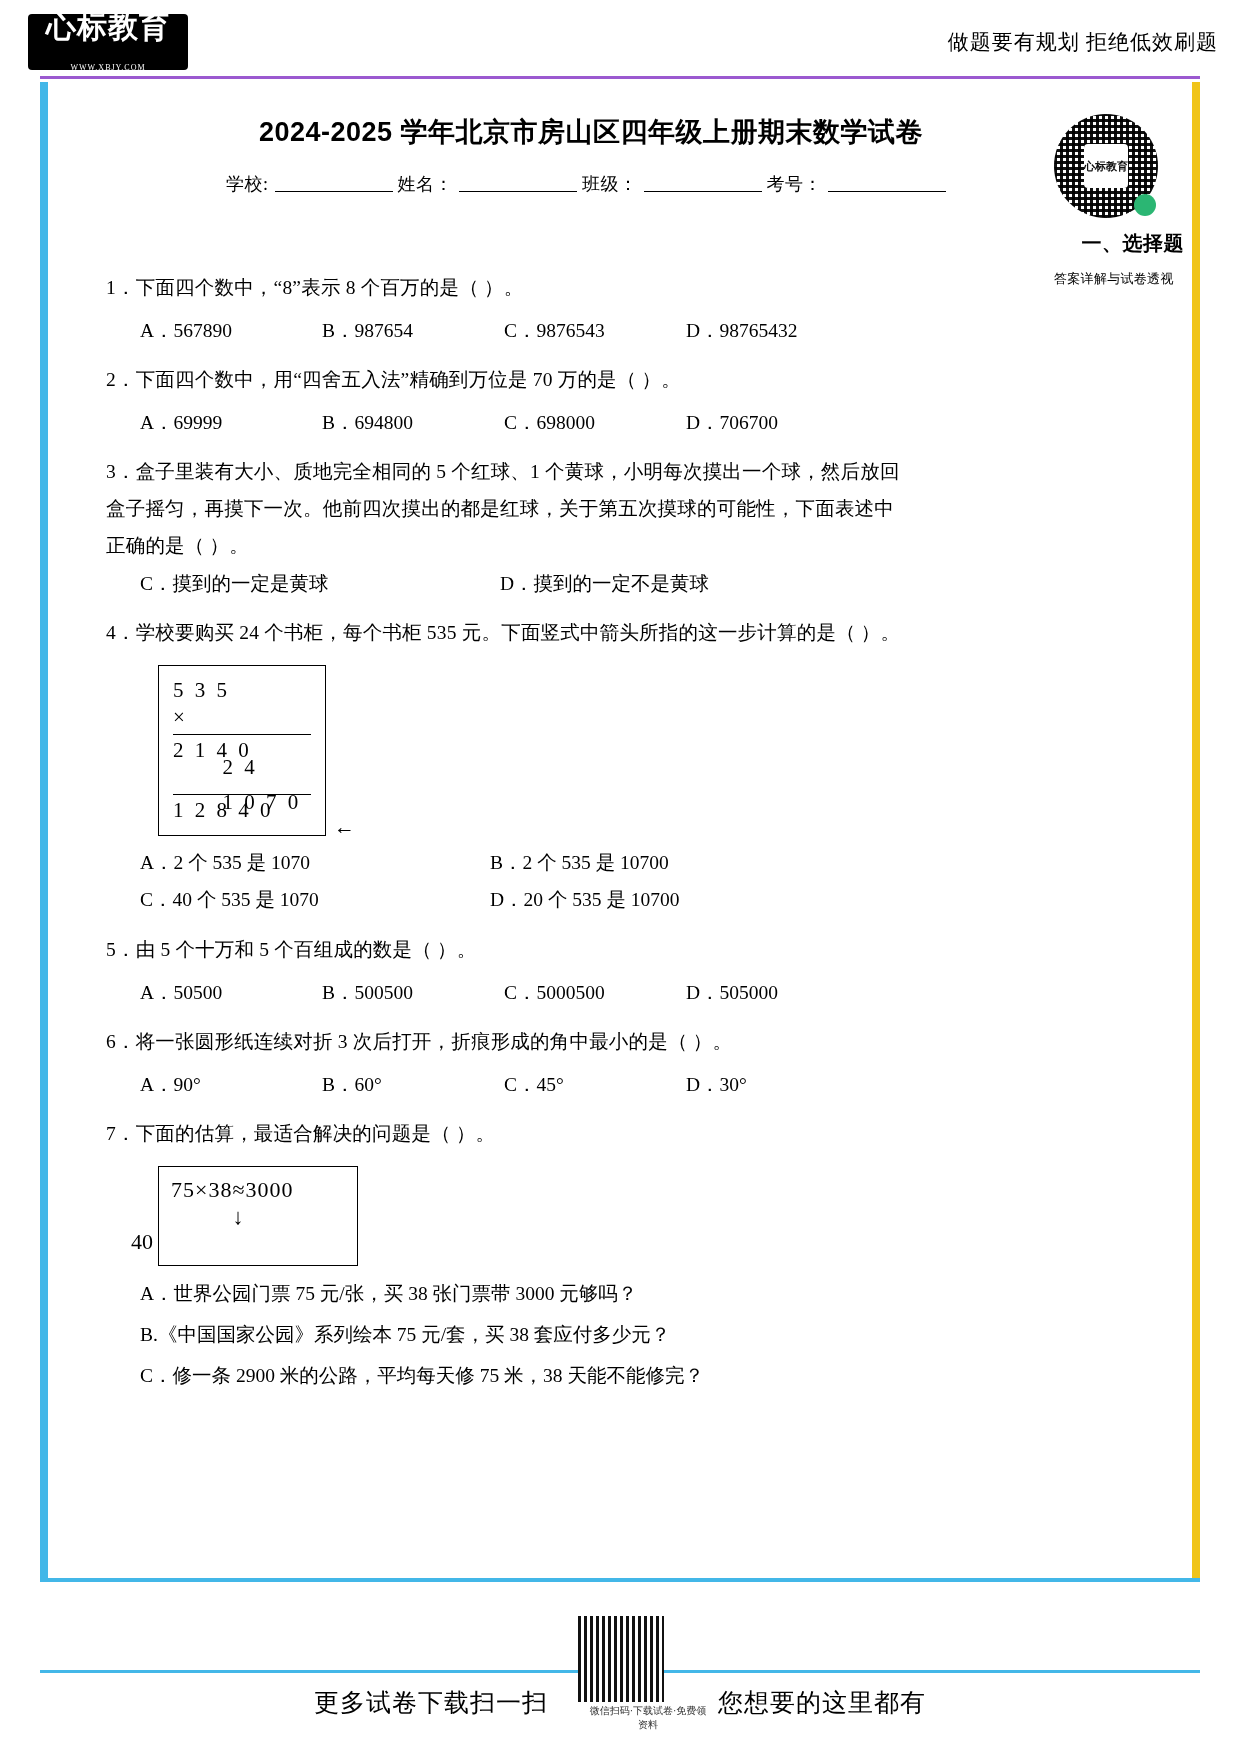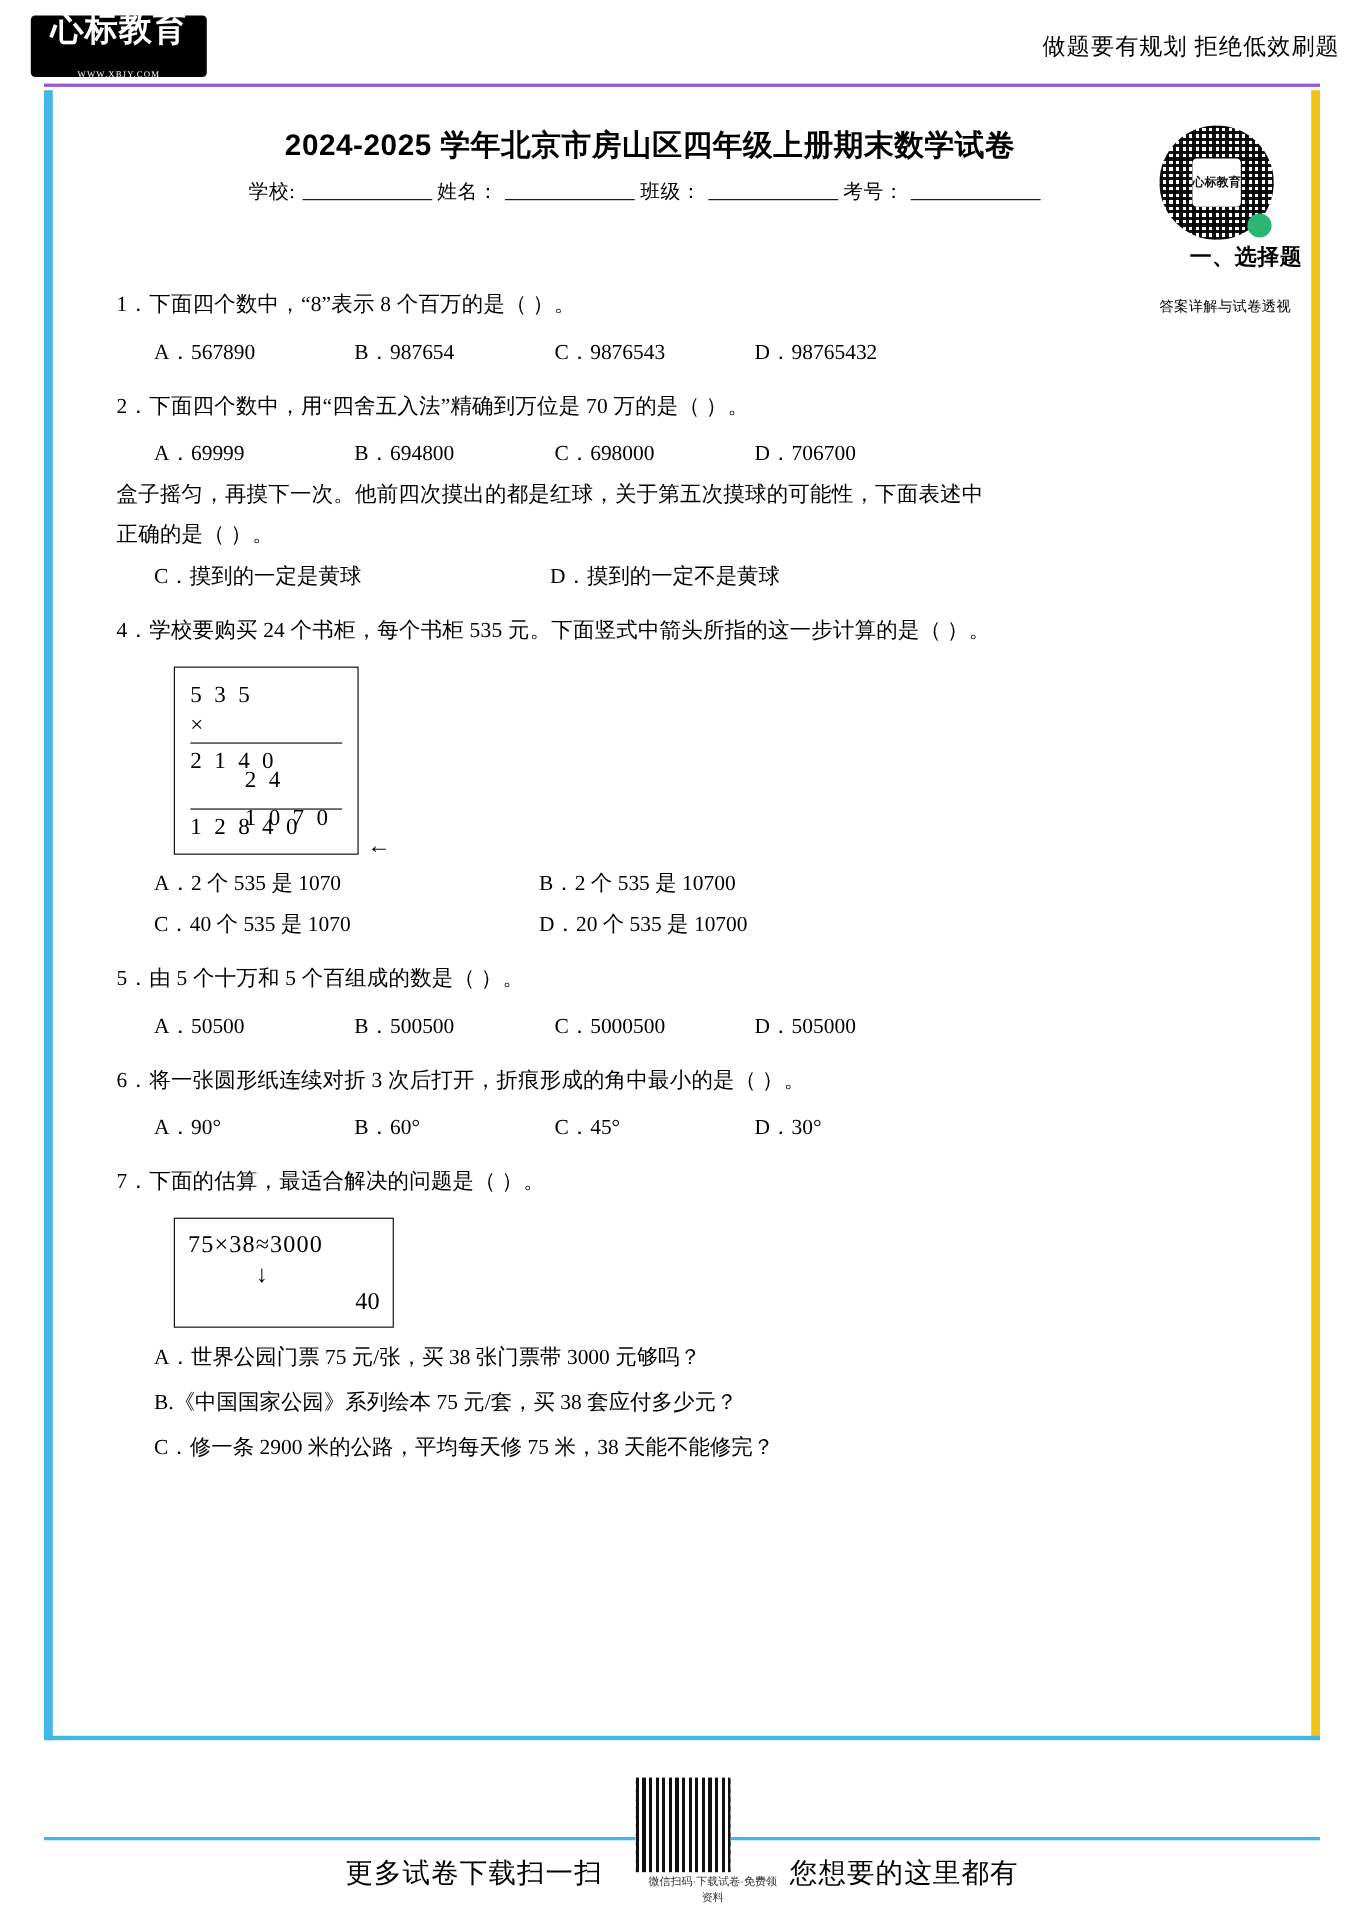--- a/index.html
+++ b/index.html
@@ -95,21 +95,21 @@
     font-size: 27px;
     font-weight: bold;
     font-family: "Liberation Sans", sans-serif;
     letter-spacing: 0.5px;
     margin: 18px 0 0 0;
     padding-right: 60px;
   }
   .id-line {
     text-align: center;
     font-size: 18px;
-    margin-top: 12px;
+    margin-top: 22px;
     padding-right: 70px;
     letter-spacing: 0.5px;
   }
   .id-line .blank {
     display: inline-block;
     border-bottom: 1px solid #000;
     width: 118px;
     height: 17px;
     vertical-align: -2px;
   }
@@ -238,21 +238,21 @@
     text-align: left;
   }
   .fig-est .line1 { letter-spacing: 1px; }
   .fig-est .down {
     text-align: center;
     font-size: 22px;
     line-height: 1.1;
     margin: 2px 0 0 -40px;
   }
   .fig-est .line2 {
-    text-align: right;
+    text-align: left;
     font-size: 22px;
     margin: 0 0 0 -40px;
     font-family: Liberation Serif, serif;
   }
 
   
   .footer {
     position: absolute;
     left: 0; bottom: 0;
     width: 1240px;
@@ -338,20 +338,21 @@
   </div>
 
   <div class="q">2．下面四个数中，用“四舍五入法”精确到万位是 70 万的是（    ）。</div>
   <div class="opts four">
     <span>A．69999</span>
     <span>B．694800</span>
     <span>C．698000</span>
     <span>D．706700</span>
   </div>
 
+  <div class="q">3．盒子里装有大小、质地完全相同的 5 个红球、1 个黄球，小明每次摸出一个球，然后放回</div>
   <div class="q" style="margin-top:0">盒子摇匀，再摸下一次。他前四次摸出的都是红球，关于第五次摸球的可能性，下面表述中</div>
   <div class="q" style="margin-top:0">正确的是（    ）。</div>
   <div class="opts two" style="margin-top:1px">
     <span>C．摸到的一定是黄球</span>
     <span>D．摸到的一定不是黄球</span>
   </div>
 
   <div class="q">4．学校要购买 24 个书柜，每个书柜 535 元。下面竖式中箭头所指的这一步计算的是（    ）。</div>
   <div class="fig-mult">
     <div class="row">5 3 5</div>

